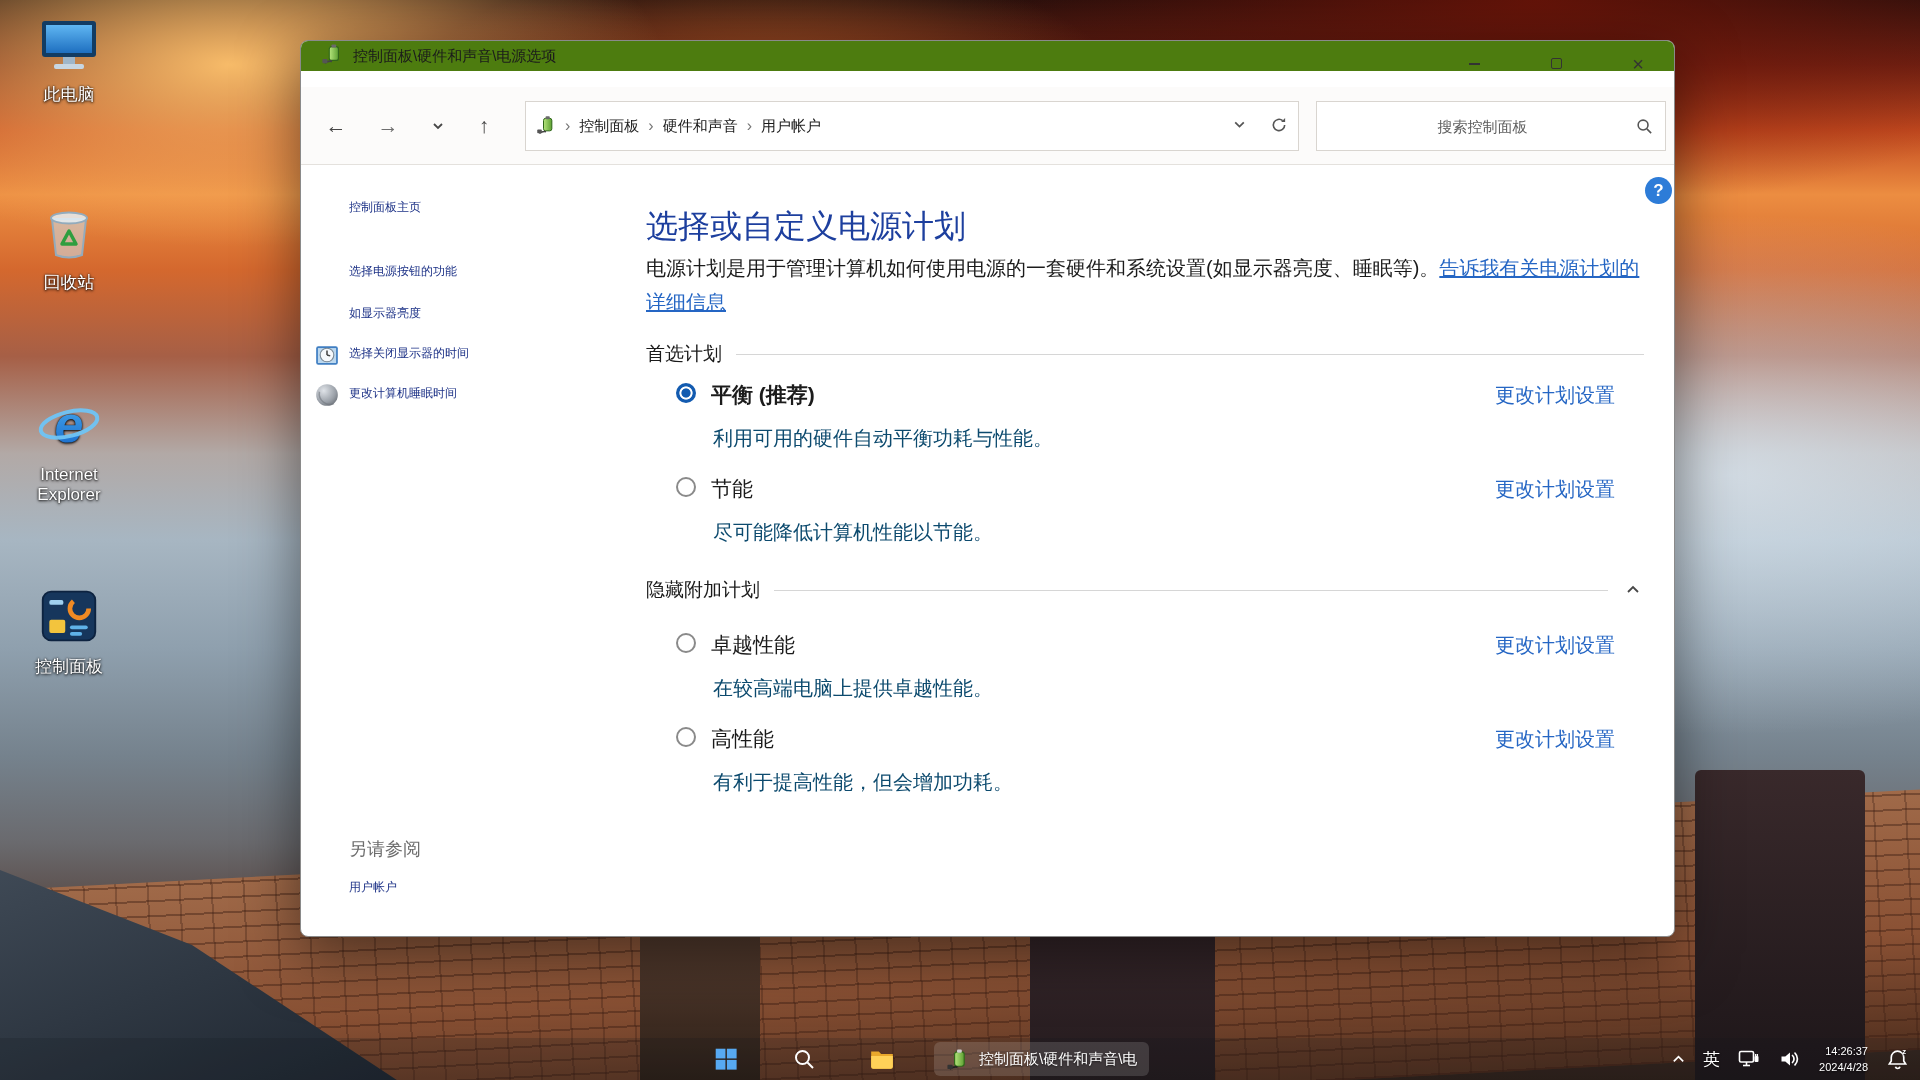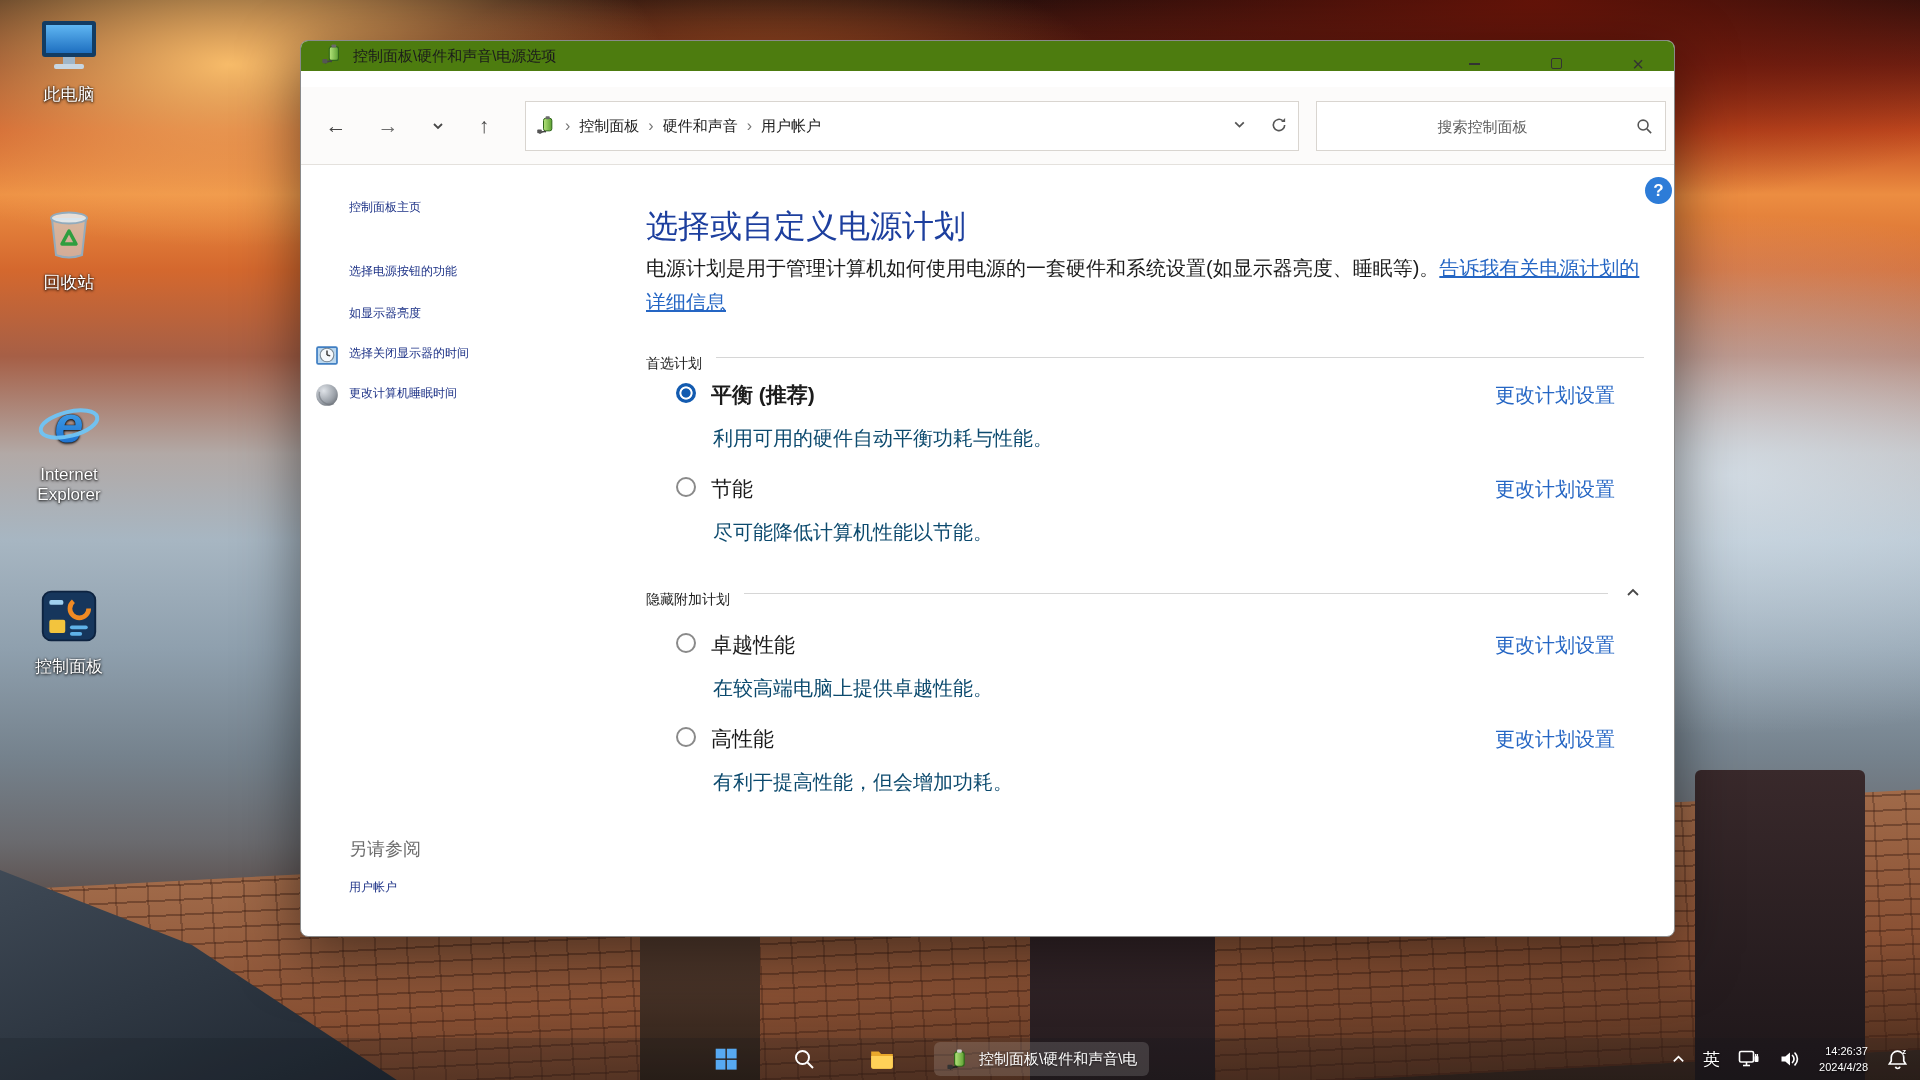--- a/index.html
+++ b/index.html
@@ -59,21 +59,21 @@
   
   .side-item { position:absolute; left:48px; font-size:12px; color:#1d3287; white-space:nowrap; cursor:pointer; }
   .side-ico { position:absolute; left:13px; width:26px; height:26px; }
   .see-also { position:absolute; left:48px; font-size:18px; color:#6d6d6d; }
 
   
   .main-title { position:absolute; left:345px; top:164px; font-size:32px; color:#1d3f9e; }
   .intro { position:absolute; left:345px; top:210px; width:1000px; font-size:20px; line-height:34px; color:#1b1b1b; }
   .intro a { color:#2566c4; text-decoration:underline; cursor:pointer; }
   .sec-row { position:absolute; left:345px; right:30px; display:flex; align-items:center; gap:14px; }
-  .sec-label { font-size:14px; color:#1b1b1b; white-space:nowrap;margin-top:14px; }
+  .sec-label { font-size:19px; color:#1b1b1b; white-space:nowrap; }
   .sec-line { flex:1; height:1px; background:#d6d6d6; }
   .sec-chevron { width:22px; height:22px; display:flex; align-items:center; justify-content:center; }
 
   .plan-row { position:absolute; left:362px; right:30px; height:84px;text-align:center; }
   .radio { position:absolute; left:13px; top:4px; width:20px; height:20px; border-radius:50%; border:2px solid #8a8a8a; background:#fff; cursor:pointer; }
   .radio.sel { border:none; background:radial-gradient(circle at center,#135bb0 0 4.2px,#fff 5px 6.2px,#135bb0 7px 10px); }
   .plan-name { position:absolute; left:48px; top:2px; font-size:21px; color:#1b1b1b; }
   .plan-name.bold { font-weight:bold; }
   .plan-desc { position:absolute; left:50px; top:46px; font-size:20px; color:#0c4a6e; }
   .plan-link { position:absolute; right:29px; top:3px; font-size:20px; color:#2566c4; cursor:pointer; }

